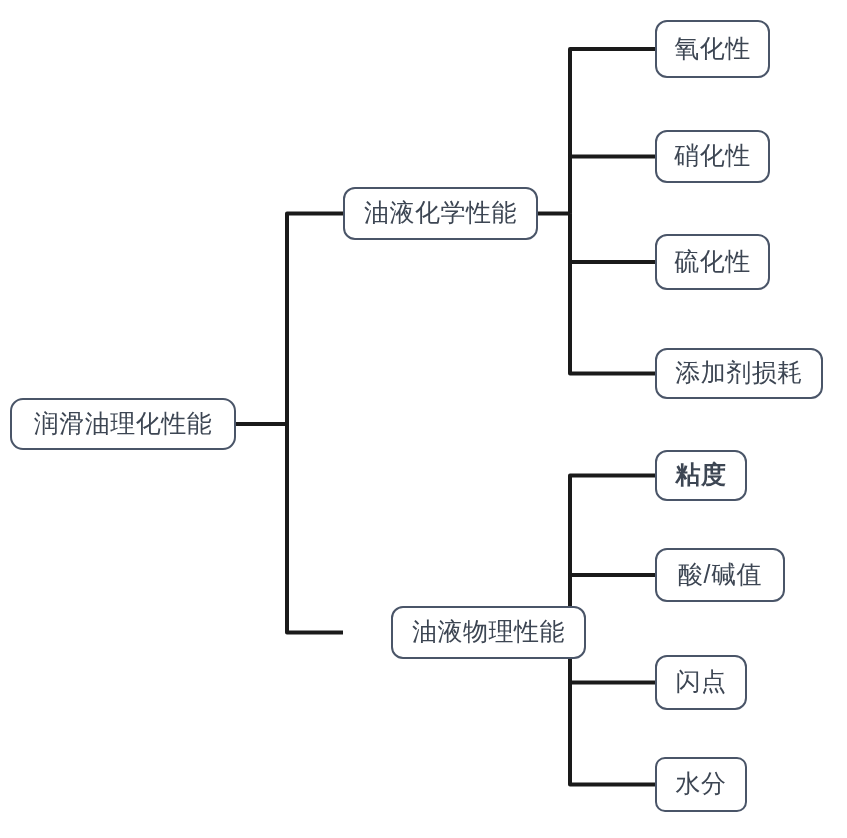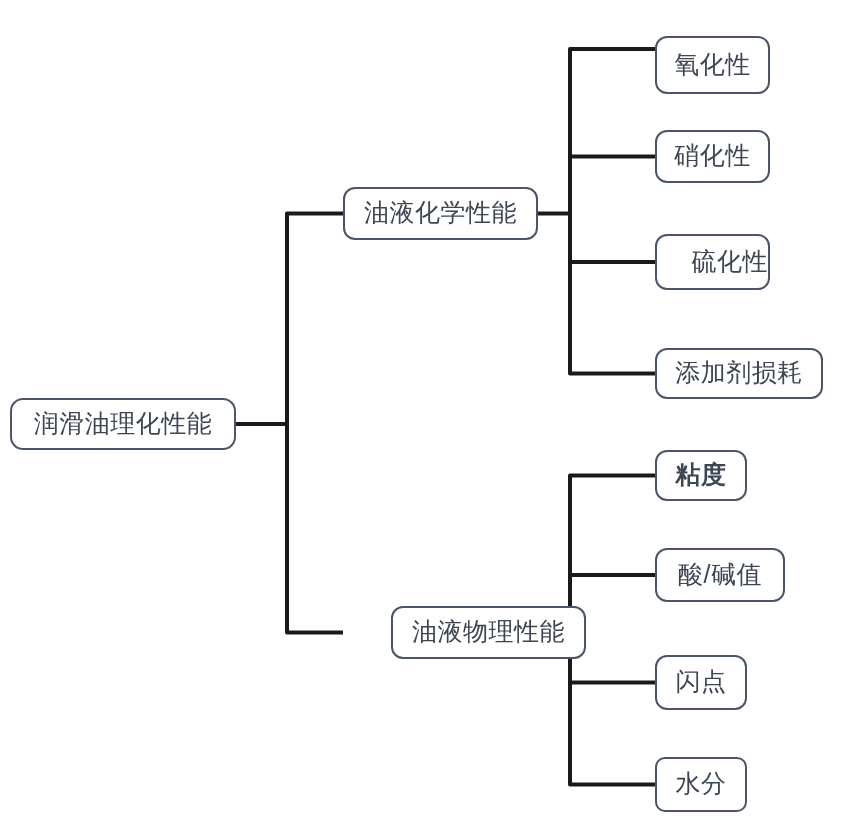--- a/index.html
+++ b/index.html
@@ -73,27 +73,27 @@
       </g>
   </svg>
 
   <div id="nodes-layer">
       <div class="node root" style="left: 10px; top: 398px; width: 226px; height: 52px;">
         <span class="node-label">润滑油理化性能</span>
       </div>
       <div class="node branch" style="left: 343px; top: 187px; width: 195px; height: 53px;">
         <span class="node-label">油液化学性能</span>
       </div>
-      <div class="node leaf" style="left: 655px; top: 20px; width: 115px; height: 58px; margin-top: 16px;">
+      <div class="node leaf" style="left: 655px; top: 20px; width: 115px; height: 58px;">
         <span class="node-label">氧化性</span>
       </div>
       <div class="node leaf" style="left: 655px; top: 130px; width: 115px; height: 53px;">
         <span class="node-label">硝化性</span>
       </div>
-      <div class="node leaf" style="left: 655px; top: 234px; width: 115px; height: 56px; justify-content: flex-end;">
+      <div class="node leaf" style="left: 655px; top: 234px; width: 115px; height: 56px;">
         <span class="node-label">硫化性</span>
       </div>
       <div class="node leaf" style="left: 655px; top: 348px; width: 168px; height: 51px; text-align: center;">
         <span class="node-label">添加剂损耗</span>
       </div>
       <div class="node branch" style="left: 343px; top: 606px; width: 195px; height: 53px; margin-left: 48px;">
         <span class="node-label">油液物理性能</span>
       </div>
       <div class="node leaf" style="left: 655px; top: 450px; width: 92px; height: 51px; font-weight: bold;">
         <span class="node-label">粘度</span>

